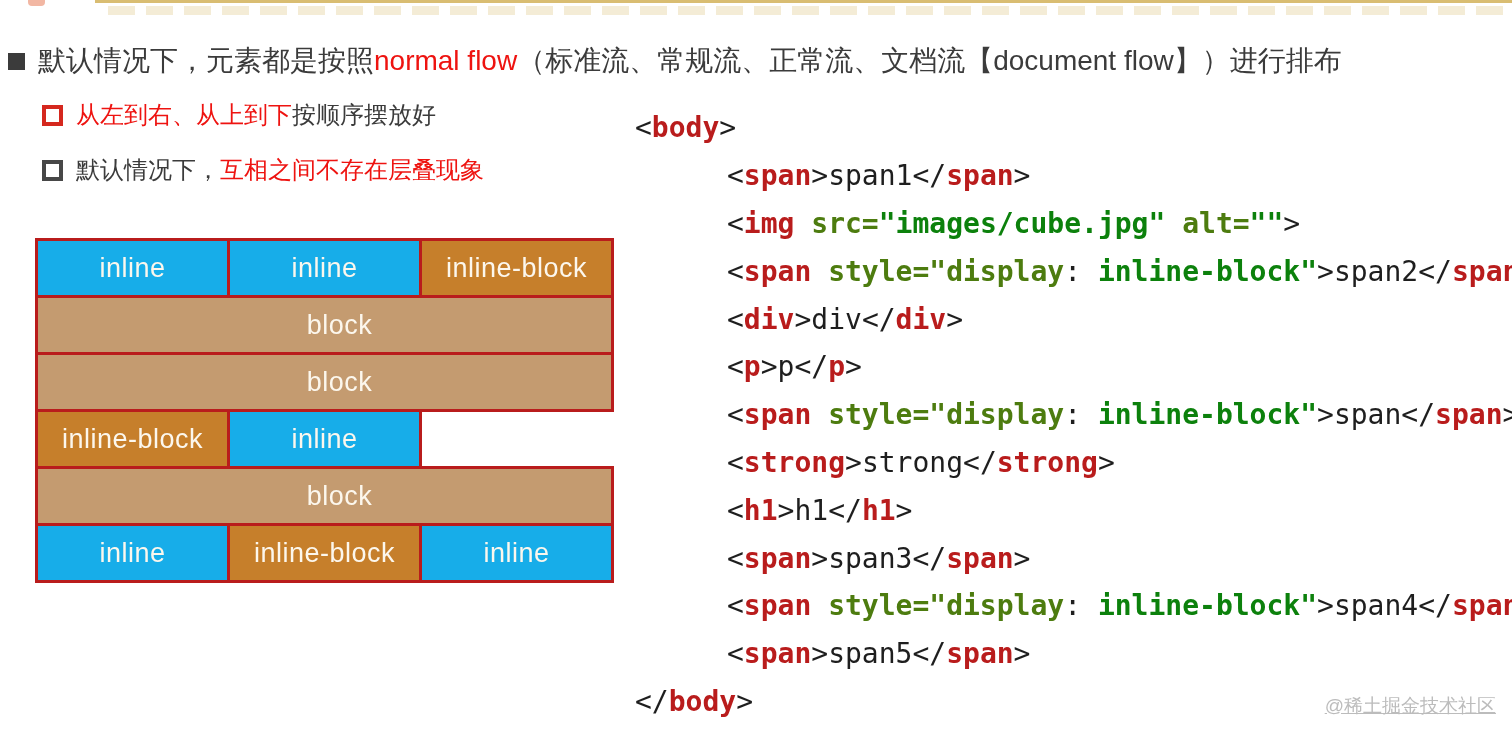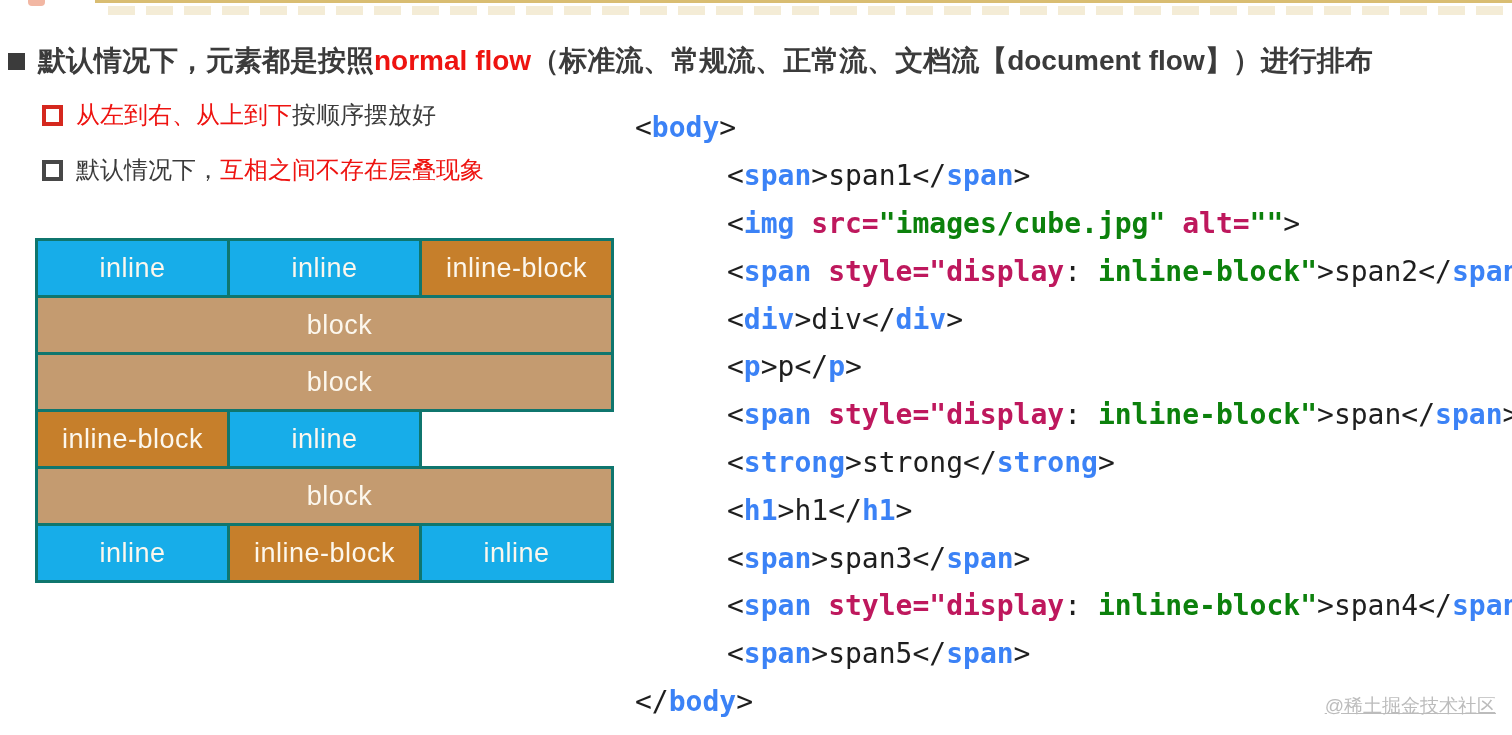--- a/index.html
+++ b/index.html
@@ -7,53 +7,53 @@
         font-family:"Liberation Sans",sans-serif;}
 
   
   .gold-line{position:absolute;left:95px;top:0;right:0;height:3px;background:#d9bd72;}
   .dash-strip{position:absolute;left:108px;top:6px;right:0;height:9px;
       background:repeating-linear-gradient(90deg,#f4ecd6 0 27px,#ffffff 27px 38px);}
   .red-mark{position:absolute;left:28px;top:0;width:17px;height:6px;background:#f2b7a3;
       border-radius:0 0 4px 4px;}
 
   
-  .heading{position:absolute;left:8px;top:42px;font-size:28px;font-weight:bold;
+  .heading{position:absolute;left:8px;top:42px;font-size:28px;font-weight:normal;
       color:#3b3b3b;white-space:nowrap;display:flex;align-items:center;}
   .heading .sq-solid{display:inline-block;width:17px;height:17px;background:#3b3b3b;
       margin-right:13px;flex:0 0 auto;}
   .hl-dark{color:#3b3b3b;}
   .hl-red{color:#ee1310;}
 
   
   .bullet{position:absolute;left:42px;font-size:24px;color:#3b3b3b;white-space:nowrap;
       display:flex;align-items:center;}
   .bullet .sq{display:inline-block;width:13px;height:13px;border:4px solid #444;
       margin-right:13px;flex:0 0 auto;}
   #bullet-1{top:99px;}
   #bullet-2{top:154px;}
 
   
   #diagram{position:absolute;left:35px;top:238px;}
   .d-row{display:flex;}
   .d-row + .d-row{margin-top:-3px;}
-  .d-cell{box-sizing:border-box;height:60px;width:195px;border:3px solid #0f766e;
+  .d-cell{box-sizing:border-box;height:60px;width:195px;border:3px solid #b91c1c;
       display:flex;align-items:center;justify-content:center;
       color:#fcf7ed;font-size:27px;font-weight:400;letter-spacing:0.5px;}
   .d-cell + .d-cell{margin-left:-3px;}
   .d-span3{width:579px;padding-left:30px;}
 
   
   #code{position:absolute;left:635px;top:104px;
       font-family:"DejaVu Sans Mono","Liberation Mono",monospace;font-size:28px;}
   .code-line{height:47.8px;display:flex;align-items:center;white-space:pre;}
   .code-line.ind{padding-left:92px;}
   .tk-pln{color:#1e1e1e;}
-  .tk-tag{color:#3b82f6;font-weight:bold;}
-  .tk-attr{color:#be185d;font-weight:bold;}
+  .tk-tag{color:#b91c1c;font-weight:bold;}
+  .tk-attr{color:#4d7c0f;font-weight:bold;}
   .tk-str{color:#0c810c;font-weight:bold;}
 
   
   .watermark{position:absolute;right:16px;bottom:16px;color:#bcbcbc;font-size:19px;text-decoration:underline;}
 </style>
 </head>
 <body>
 
 <div id="page">
 

